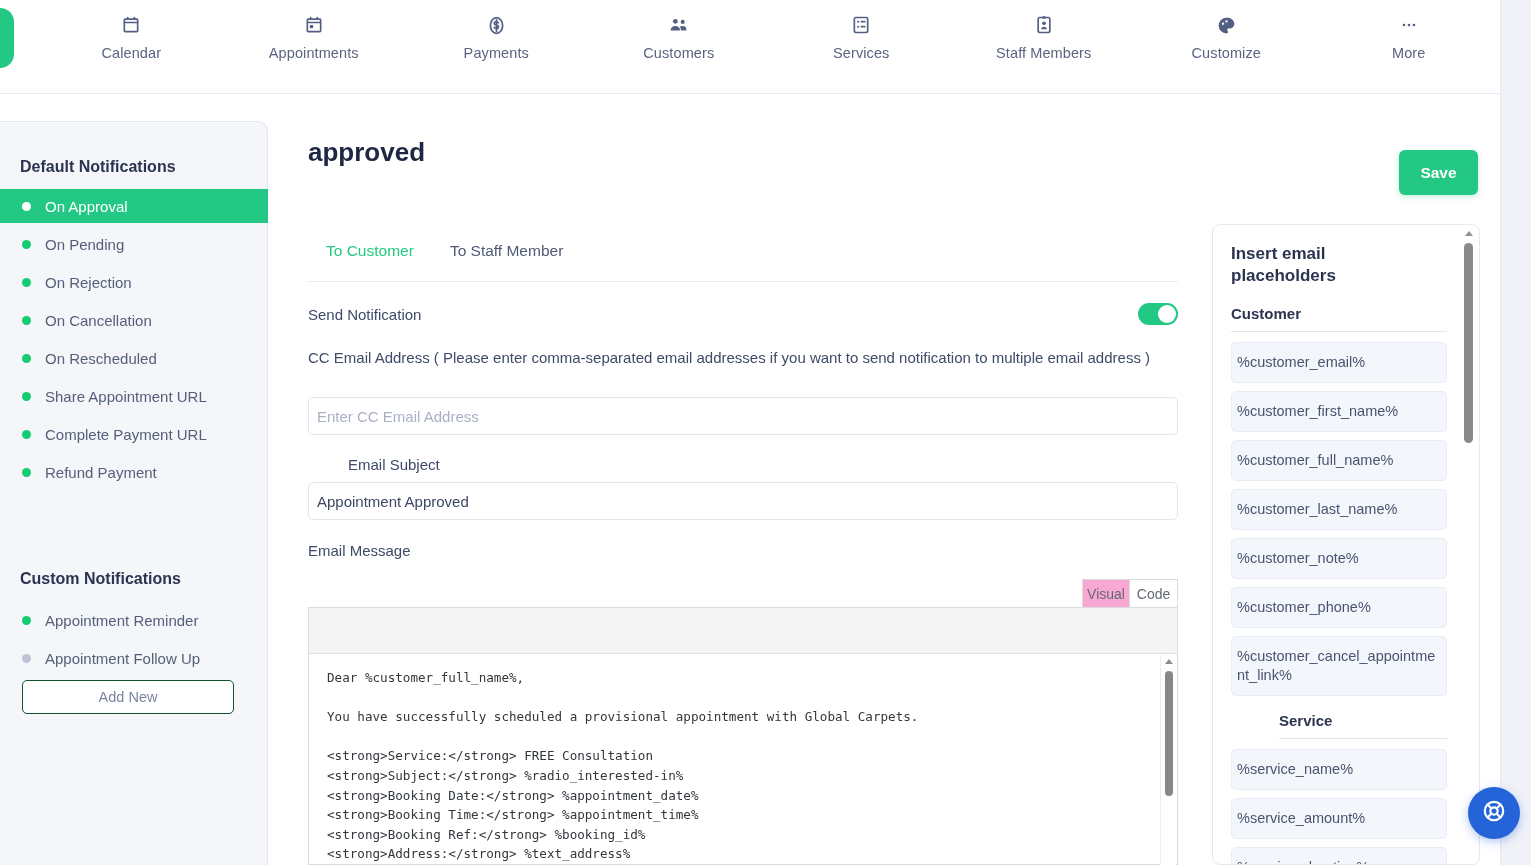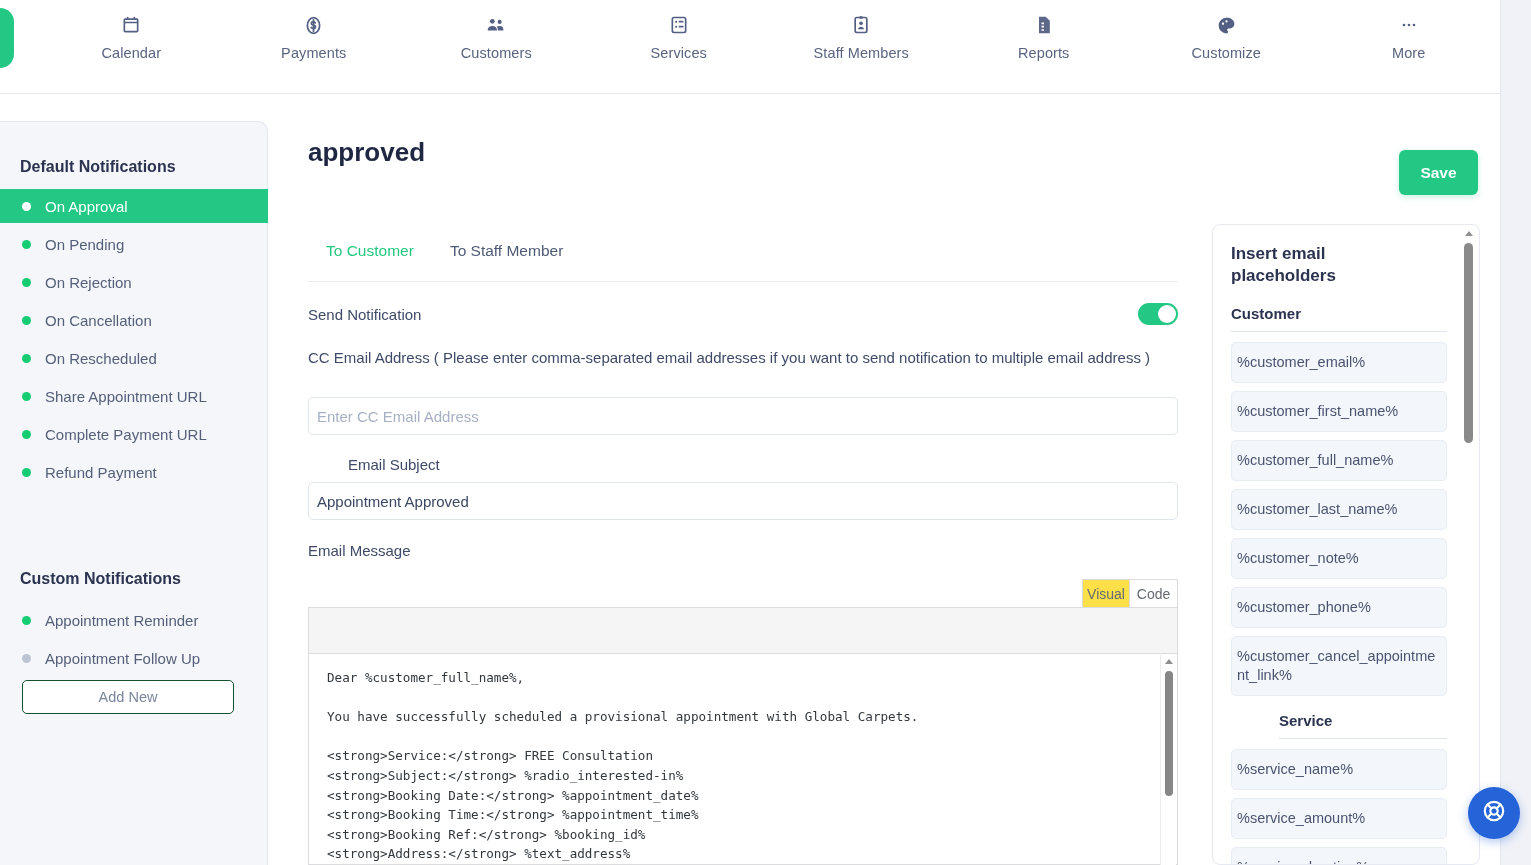--- a/index.html
+++ b/index.html
@@ -215,21 +215,21 @@
   .ed-tab {
     width: 48px;
     display: flex; align-items: center; justify-content: center;
     font-size: 14px;
     color: #646a72;
     border: 1px solid #dcdcde;
     border-bottom: none;
     cursor: pointer;
     font-family: "Liberation Sans", sans-serif;
   }
-  .ed-tab.inactive { background: #fde047; }
+  .ed-tab.inactive { background: #f9a8d4; }
   .ed-tab.active { background: #ffffff; border-left: none; }
 
   #editor-frame {
     position: absolute; left: 0; top: 28px;
     width: 870px; height: 258px;
     border: 1px solid #dcdcde;
     background: #ffffff;
   }
   #editor-toolbar {
     height: 46px;
@@ -358,20 +358,31 @@
       <span class="nav-icon">
         <svg width="20" height="20" viewBox="0 0 24 24" fill="currentColor">
           <path d="M5 4h14a2 2 0 0 1 2 2v13a2 2 0 0 1-2 2H5a2 2 0 0 1-2-2V6a2 2 0 0 1 2-2zm0 2v2h14V6H5zm0 4v9h14v-9H5z"></path>
           <rect x="7" y="2" width="2" height="4" rx="1"></rect>
             <rect x="15" y="2" width="2" height="4" rx="1"></rect>
         </svg>
       </span>
       <span class="nav-label">Calendar</span>
     </div>
 
+    <div class="nav-item">
+      <span class="nav-icon">
+        <svg width="20" height="20" viewBox="0 0 24 24" fill="currentColor">
+          <path d="M5 4h14a2 2 0 0 1 2 2v13a2 2 0 0 1-2 2H5a2 2 0 0 1-2-2V6a2 2 0 0 1 2-2zm0 2v2h14V6H5zm0 4v9h14v-9H5z"></path>
+          <rect x="7" y="2" width="2" height="4" rx="1"></rect>
+            <rect x="15" y="2" width="2" height="4" rx="1"></rect>
+          <rect x="7" y="12" width="4" height="4" rx="1"></rect>
+        </svg>
+      </span>
+      <span class="nav-label">Appointments</span>
+    </div>
 
     <div class="nav-item">
       <span class="nav-icon">
         <svg width="21" height="21" viewBox="0 0 24 24" fill="none" stroke="currentColor" stroke-width="2">
           <ellipse cx="12" cy="12" rx="7" ry="9"></ellipse>
           <path d="M14 9c-.6-.8-1.5-1.2-2.4-1.2-1.2 0-2.1.7-2.1 1.8 0 2.4 4.8 1.4 4.8 3.9 0 1.2-1 1.9-2.3 1.9-1 0-2-.4-2.6-1.2" stroke-linecap="round"></path>
           <path d="M12 5.5v13" stroke-linecap="round"></path>
         </svg>
       </span>
       <span class="nav-label">Payments</span>
@@ -406,29 +417,20 @@
         <svg width="20" height="20" viewBox="0 0 24 24" fill="none" stroke="currentColor" stroke-width="2">
           <rect x="5" y="3" width="14" height="18" rx="2"></rect>
           <rect x="10" y="1.5" width="4" height="3" rx="1" fill="currentColor" stroke="none"></rect>
           <circle cx="12" cy="10" r="2.2" fill="currentColor" stroke="none"></circle>
           <path d="M8.5 17c0-1.8 1.6-3 3.5-3s3.5 1.2 3.5 3" fill="currentColor" stroke="none"></path>
         </svg>
       </span>
       <span class="nav-label">Staff Members</span>
     </div>
 
-    <div class="nav-item">
-      <span class="nav-icon">
-        <svg width="20" height="20" viewBox="0 0 24 24" fill="currentColor">
-          <path d="M6 2h8l5 5v15H6V2z" opacity=".95"></path>
-          <path d="M9 9h3v2H9zM9 13h3v2H9zM9 17h3v2H9z" fill="#fff"></path>
-        </svg>
-      </span>
-      <span class="nav-label">Reports</span>
-    </div>
 
     <div class="nav-item">
       <span class="nav-icon">
         <svg width="21" height="21" viewBox="0 0 24 24" fill="currentColor">
           <path d="M12 3a9 9 0 0 0 0 18c1 0 1.7-.8 1.7-1.7 0-.5-.2-.9-.5-1.2-.3-.3-.5-.7-.5-1.1 0-.9.8-1.7 1.7-1.7H16c2.8 0 5-2.2 5-5 0-4-4-7.3-9-7.3z"></path>
           <circle cx="8" cy="10" r="1.3" fill="#fff"></circle>
             <circle cx="12" cy="7.4" r="1.3" fill="#fff"></circle>
         </svg>
       </span>
       <span class="nav-label">Customize</span>

